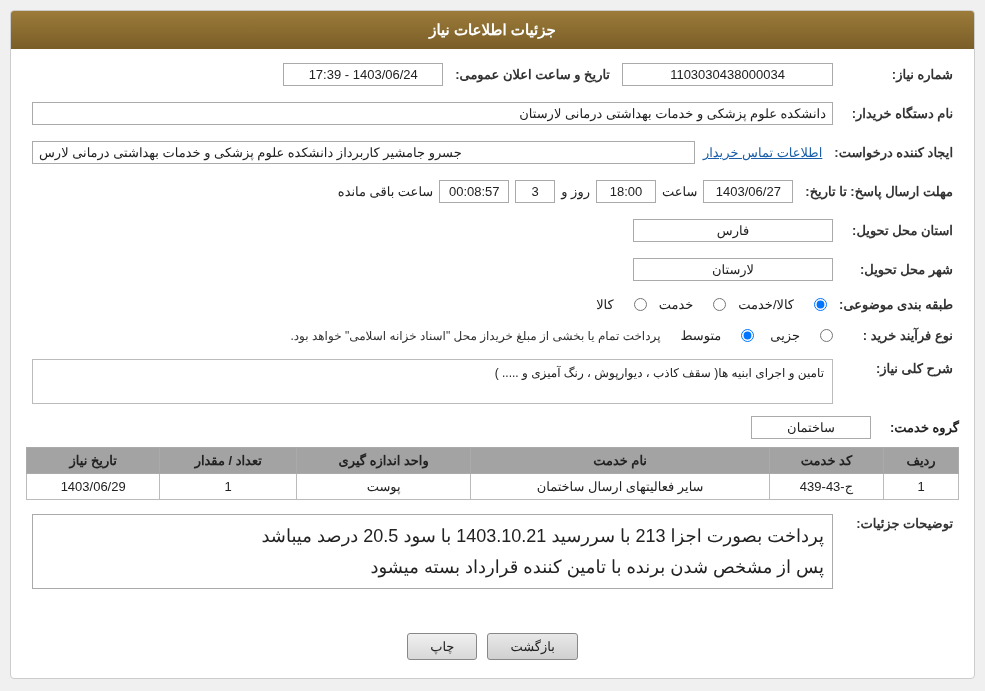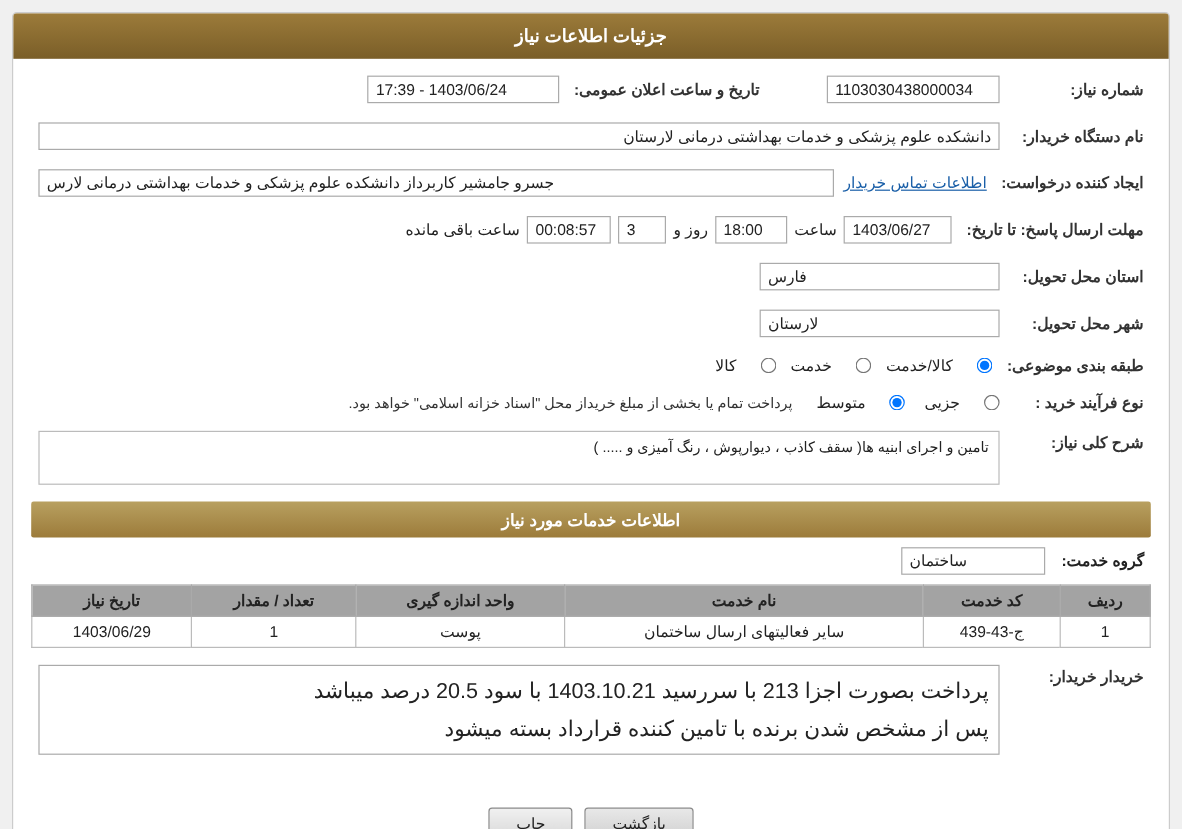--- a/index.html
+++ b/index.html
@@ -52,21 +52,21 @@
     }
     .value-cell {
       text-align: right;
     }
     .input-box {
       border: 1px solid #aaa;
       background: #fff;
       padding: 3px 6px;
       display: inline-block;
       min-width: 120px;
-      text-align: left;
+      text-align: center;
     }
     .input-box-wide {
       border: 1px solid #aaa;
       background: #fff;
       padding: 3px 6px;
       display: inline-block;
       width: 100%;
       text-align: right;
     }
     .blue-link {
@@ -105,21 +105,21 @@
     .row-field {
       display: flex;
       align-items: center;
       margin-bottom: 6px;
       gap: 8px;
     }
     .field-label {
       font-weight: bold;
       white-space: nowrap;
       min-width: 80px;
-      text-align: center;
+      text-align: right;
     }
     .notes-box {
       border: 1px solid #aaa;
       background: #fff;
       padding: 6px 8px;
       min-height: 60px;
       text-align: right;
       width: 100%;
       font-size: 18px;
       line-height: 1.7;
@@ -179,21 +179,21 @@
 <div class="page-container">
   <div class="main-card">
     <div class="card-header">جزئیات اطلاعات نیاز</div>
     <div class="card-body">
 
       <table class="info-table">
         <tbody>
             <tr>
           <td class="label-cell">شماره نیاز:</td>
           <td class="value-cell" style="width:200px;">
-            <div class="input-box" style="width:144px;">1103030438000034</div>
+            <div class="input-box" style="width:211px;">1103030438000034</div>
           </td>
           <td class="label-cell">تاریخ و ساعت اعلان عمومی:</td>
           <td class="value-cell">
             <div class="input-box" style="width:160px;">1403/06/24 - 17:39</div>
           </td>
         </tr>
       </tbody>
         </table>
 
       <table class="info-table">
@@ -313,21 +313,20 @@
         <tbody>
             <tr>
           <td class="label-cell" style="vertical-align:top; padding-top:6px;">شرح کلی نیاز:</td>
           <td class="value-cell" colspan="3">
             <div class="desc-box">تامین و اجرای ابنیه ها( سقف کاذب ، دیوارپوش ، رنگ آمیزی و .....  )</div>
           </td>
         </tr>
       </tbody>
         </table>
 
-      <div class="section-header">اطلاعات خدمات مورد نیاز</div>
 
       <div class="row-field" style="margin-bottom:8px;">
         <span class="field-label">گروه خدمت:</span>
         <div class="input-box" style="min-width:120px;">ساختمان</div>
       </div>
 
       <table class="service-table">
         <thead>
           <tr>
             <th>ردیف</th>
@@ -346,21 +345,21 @@
       <td>پوست</td>
       <td>1</td>
       <td>1403/06/29</td>
     </tr>
           </tbody>
       </table>
 
       <table class="info-table">
         <tbody>
             <tr>
-          <td class="label-cell" style="vertical-align:top; padding-top:6px;">خریدار خریدار:</td>
+          <td class="label-cell" style="vertical-align:top; padding-top:6px;">توضیحات جزئیات:</td>
           <td class="value-cell" colspan="3">
             <div class="notes-box" id="buyer-notes">پرداخت بصورت اجزا  213 با سررسید 1403.10.21 با سود 20.5 درصد میباشد<br>پس از مشخص شدن برنده با تامین کننده قرارداد بسته میشود</div>
           </td>
         </tr>
       </tbody>
         </table>
 
       <div class="btn-row">
         <button class="btn btn-back">بازگشت</button>
         <button class="btn btn-print">چاپ</button>

